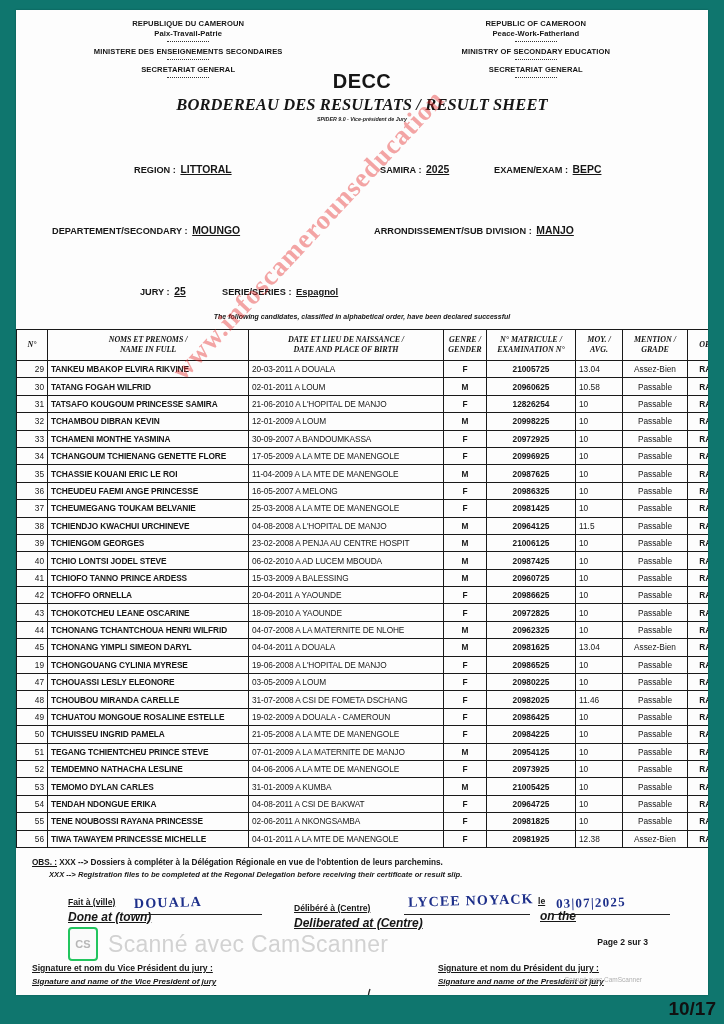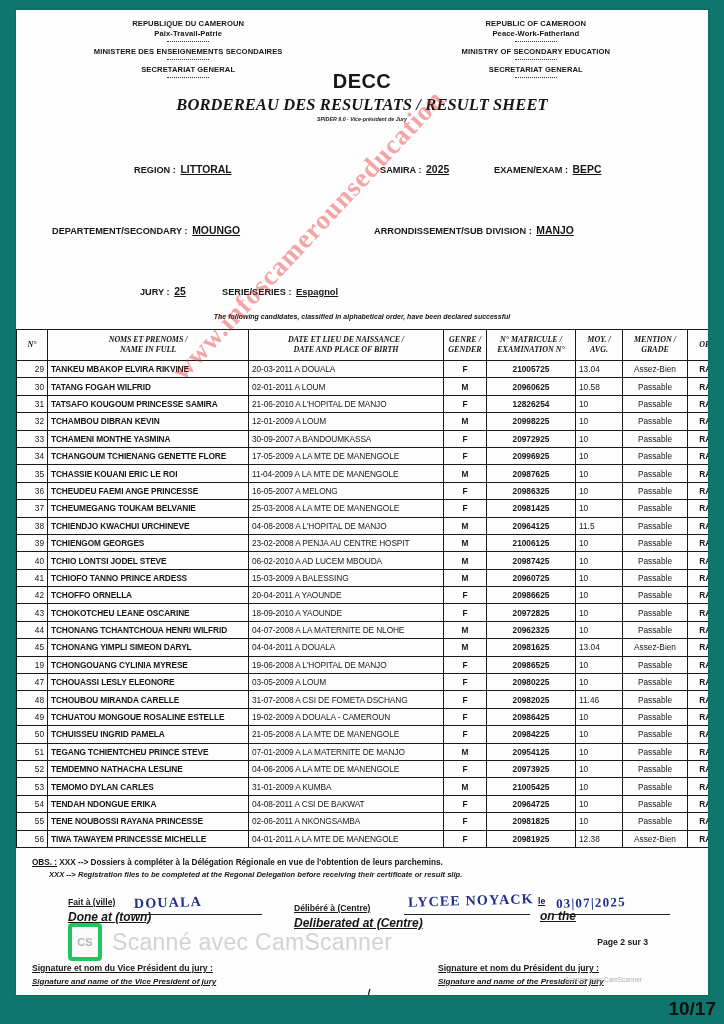--- a/index.html
+++ b/index.html
@@ -237,21 +237,21 @@
     left: 52px;
     bottom: 34px;
     display: flex;
     align-items: center;
     gap: 10px;
     pointer-events: none;
   }
   .cs-badge {
     width: 26px;
     height: 30px;
-    border: 4px solid #22c55e;
+    border: 2px solid #22c55e;
     border-radius: 4px;
     color: #b6b6b6;
     font-size: 11px;
     font-weight: bold;
     display: flex;
     align-items: center;
     justify-content: center;
     background: #fafafa;
   }
   .cs-text {

